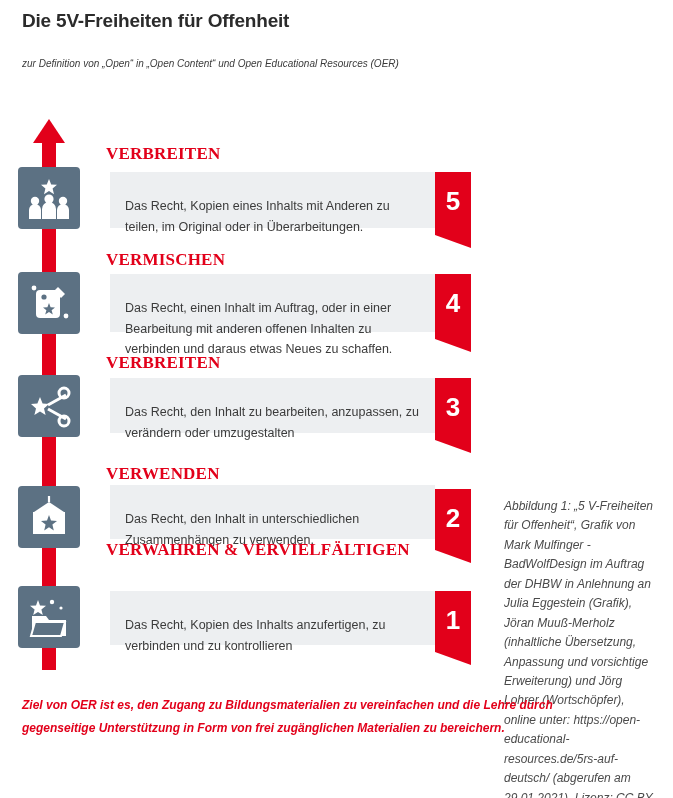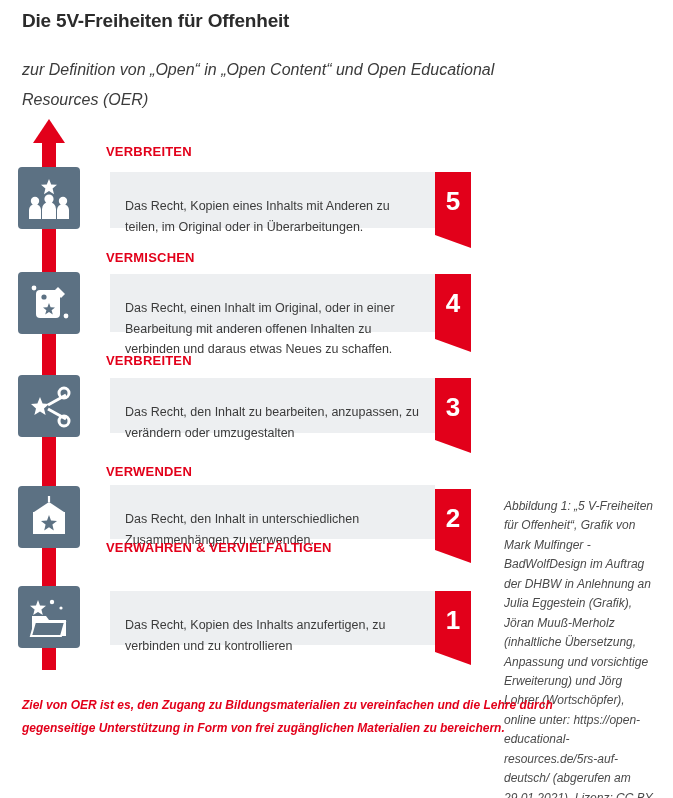--- a/index.html
+++ b/index.html
@@ -25,21 +25,21 @@
     width: 600px;
     font-size: 19px;
     font-weight: bold;
     color: #2b2b2b;
     letter-spacing: -0.2px;
   }
   .subtitle {
     position: absolute;
     left: 22px; top: 55px;
     width: 540px;
-    font-size: 16px;
+    font-size: 10px;
     font-style: italic;
     color: #3b3b3b;
     line-height: 1.85;
   }
   
   .arrow-shaft {
     position: absolute;
     left: 42px;
     top: 140px;
     width: 14px;
@@ -65,24 +65,25 @@
     position: absolute;
     left: 18px;
     width: 62px; height: 62px;
     background: #5c7183;
     border-radius: 4px;
   }
   .icon-box svg { display: block; }
   .row-heading {
     position: absolute;
     left: 106px;
-    font-size: 13px;
+    font-size: 17px;
     font-weight: bold;
     color: #e2001a;
     letter-spacing: 0.2px;
+    font-family: Liberation Serif, serif;
   }
   .desc-box {
     position: absolute;
     left: 110px;
     width: 325px;
     background: #edeff1;
     color: #3b3b3b;
     font-size: 12.5px;
     line-height: 1.65;
     padding: 24px 14px 12px 15px;
@@ -167,21 +168,21 @@
       <svg width="62" height="62" viewBox="0 0 62 62">
         <path d="M22 18 h16 a4 4 0 0 1 4 4 v20 a4 4 0 0 1 -4 4 h-16 a4 4 0 0 1 -4 -4 v-20 a4 4 0 0 1 4 -4 z" fill="#ffffff"></path>
         <circle cx="26" cy="25" r="2.6" fill="#5c7183"></circle>
         <polygon points="31,31 32.6,35.2 37,35.4 33.6,38.2 34.8,42.4 31,39.9 27.2,42.4 28.4,38.2 25,35.4 29.4,35.2" fill="#5c7183"></polygon>
         <path d="M40 15 l7 7 l-4 4 l-7 -7 z" fill="#ffffff"></path>
         <circle cx="16" cy="16" r="2.4" fill="#ffffff"></circle>
         <circle cx="48" cy="44" r="2.4" fill="#ffffff"></circle>
       </svg>
     </div>
     <div class="row-heading" style="top:250px">VERMISCHEN</div>
-    <div class="desc-box" style="top:274px; height:58px">Das Recht, einen Inhalt im Original, oder in einer Bearbeitung mit anderen offenen Inhalten zu verbinden und daraus etwas Neues zu schaffen.</div>
+    <div class="desc-box" style="top:274px; height:58px">Das Recht, einen Inhalt im Auftrag, oder in einer Bearbeitung mit anderen offenen Inhalten zu verbinden und daraus etwas Neues zu schaffen.</div>
     <div class="num-ribbon" style="top:274px; height:58px">
         <span class="num">4</span>
       </div>
     <div class="ribbon-tail" style="top:332px"></div>
   </div>
 
   <div class="row">
     <div class="icon-box" style="top:375px">
       <svg width="62" height="62" viewBox="0 0 62 62">
         <polygon points="22,22 24.6,28.4 31,29 26,33.4 27.6,40 22,36.4 16.4,40 18,33.4 13,29 19.4,28.4" fill="#ffffff"></polygon>

